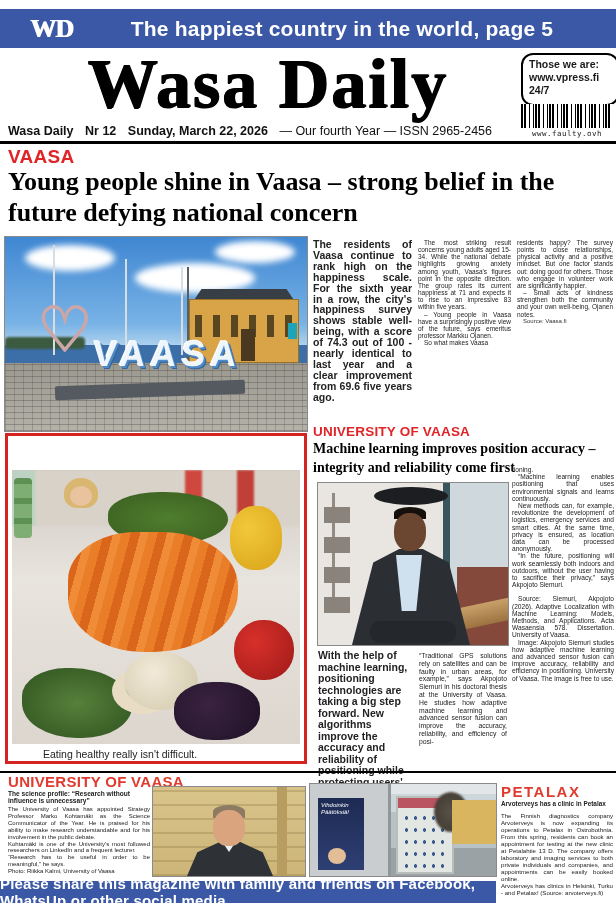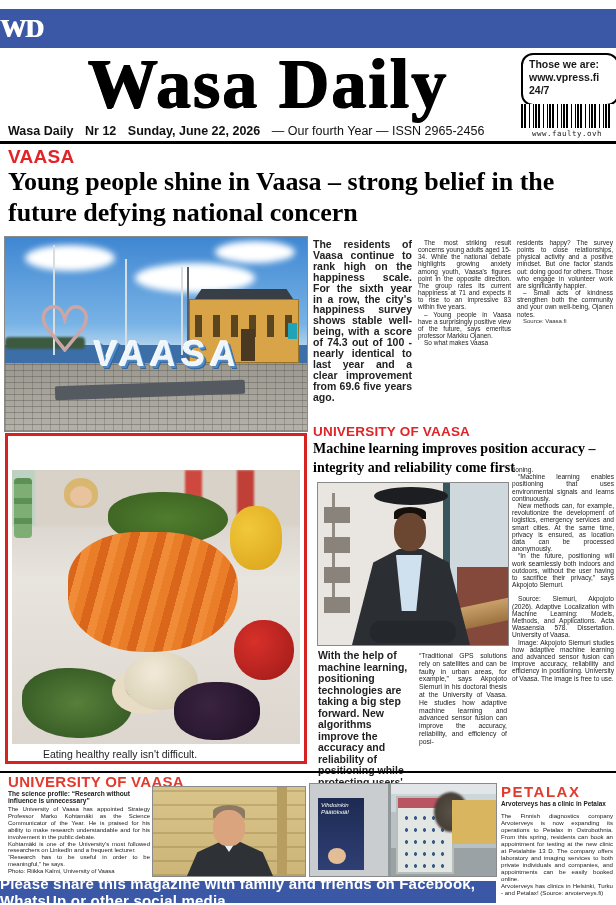--- a/index.html
+++ b/index.html
@@ -2,21 +2,21 @@
 <html><head>
 <meta charset="utf-8">
 <style>
   html,body{margin:0;padding:0;background:#fff;}
   body{width:616px;height:905px;position:relative;overflow:hidden;
        font-family:"Liberation Sans",sans-serif;color:#1a1a1a;}
   .abs{position:absolute;}
   
   .topbar{top:9px;left:0;width:616px;height:39px;background:#3a58a5;display:flex;align-items:center;}
   .topbar .wd{color:#fff;font-family:"Liberation Serif",serif;font-weight:bold;font-size:26px;
-       letter-spacing:-1px;text-shadow:1px 0 0 #fff;}
+       margin-left:30px;letter-spacing:-1px;text-shadow:1px 0 0 #fff;}
   .topbar .headline{color:#fff;font-weight:bold;font-size:21px;margin-left:58px;letter-spacing:.2px;}
   .masthead{top:46px;left:25px;width:485px;height:82px;text-align:center;
        font-family:"Liberation Serif",serif;font-weight:bold;font-size:70px;line-height:76px;
        letter-spacing:2px;color:#000;text-shadow:1.4px 0 0 #000,0 1px 0 #000;}
   .contactbox{top:53px;left:521px;width:88px;height:46px;border:2.5px solid #000;border-radius:12px;
        padding:3px 0 0 6px;font-size:10.5px;font-weight:bold;line-height:13px;}
   .barcode{top:104px;left:521px;width:92px;height:24px;
        background:repeating-linear-gradient(90deg,#000 0 2px,#fff 2px 3px,#000 3px 5px,#fff 5px 8px,#000 8px 9px,#fff 9px 12px,#000 12px 13px,#fff 13px 14px);}
   .barcodelabel{top:129px;left:521px;width:92px;text-align:center;font-family:"DejaVu Sans Mono",monospace;
        font-size:7.5px;letter-spacing:.5px;}
@@ -141,36 +141,37 @@
   .pet-body p{margin:0;}
   
   .footer{top:881px;left:0;width:496px;height:22px;background:#3a58a5;color:#fff;display:flex;
        align-items:center;justify-content:center;font-size:15px;font-weight:bold;letter-spacing:.2px;}
 </style>
 </head>
 <body>
 
 <div class="abs topbar">
   <span class="wd">WD</span>
+  <span class="headline">The happiest country in the world, page 5</span>
 </div>
 
 <div class="abs masthead">Wasa Daily</div>
 
 <div class="abs contactbox">
   <div>Those we are:</div>
   <div>www.vpress.fi</div>
   <div>24/7</div>
 </div>
 <div class="abs barcode"></div>
 <div class="abs barcodelabel">www.faulty.ovh</div>
 
 <div class="abs dateline">
   <b>Wasa Daily</b>
   <b>Nr 12</b>
-  <b>Sunday, June 22, 2026</b>
+  <b>Sunday, March 22, 2026</b>
   <span>— Our fourth Year — ISSN 2965-2456</span>
 </div>
 <div class="abs rule-top"></div>
 
 <div class="abs kicker1">VAASA</div>
 <div class="abs headline1">Young people shine in Vaasa – strong belief in the future defying national concern</div>
 
 <div class="abs photo harbor">
   <div class="hb-cloud" style="top:8px;left:20px;width:90px;height:26px;"></div>
   <div class="hb-cloud" style="top:26px;left:130px;width:120px;height:30px;"></div>

